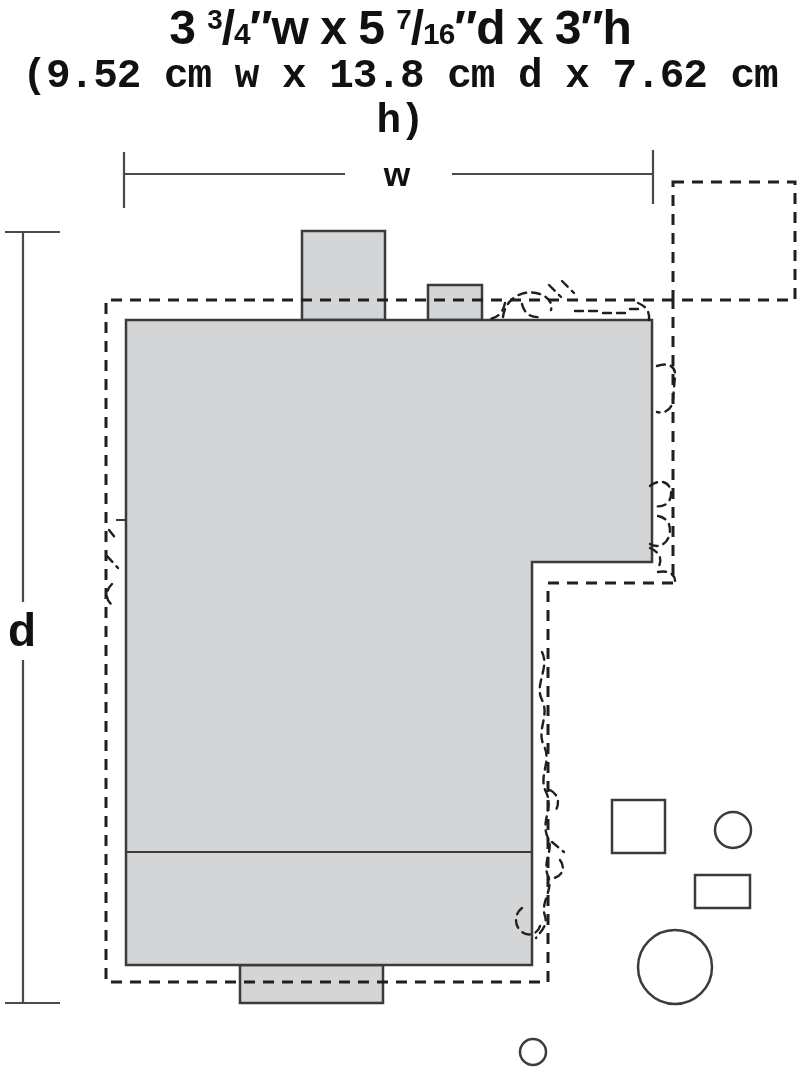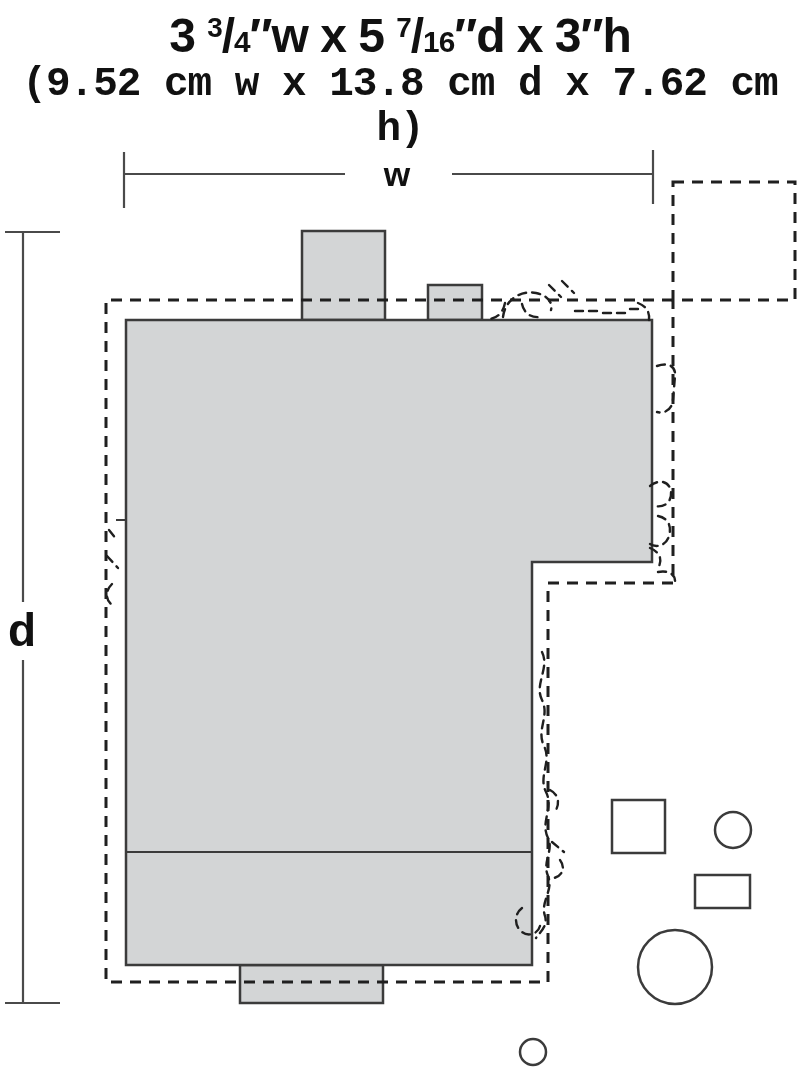--- a/index.html
+++ b/index.html
@@ -5,21 +5,21 @@
   html,body{margin:0;padding:0;background:#fff;}
   .canvas{
     position:relative;width:800px;height:1070px;overflow:hidden;
     background:var(--c-background,#fff);
     font-family:"Liberation Sans", sans-serif;
   }
   .title-block{
     position:absolute;top:0;left:0;width:800px;text-align:center;
     color:var(--c-text,#111);font-weight:600;
   }
-  .title-line1{font-size:48px;line-height:1.08;letter-spacing:-1px;margin-top:10px;text-align:center;}
+  .title-line1{font-size:48px;line-height:1.08;letter-spacing:-1px;margin-top:2px;text-align:center;}
   .title-line2{font-size:41px;line-height:1.1;letter-spacing:-1px;font-family:Liberation Mono, monospace;}
   .seg-sup{font-size:0.58em;vertical-align:0.55em;}
   .seg-small{font-size:0.62em;}
   svg{position:absolute;top:0;left:0;}
   .dim{stroke:var(--c-dim_stroke,#4a4a4a);stroke-width:2.2;fill:none;}
   .dim-label{fill:var(--c-text,#111);font-weight:600;}
   .dashed{stroke:var(--c-dash_stroke,#1f1f1f);stroke-width:3;fill:none;stroke-dasharray:11 8;}
   .squig{stroke:var(--c-dash_stroke,#1f1f1f);stroke-width:2.4;fill:none;stroke-dasharray:8 6;stroke-linecap:round;}
   .shape{fill:var(--c-shape_fill,#d3d5d6);stroke:var(--c-shape_stroke,#3b3b3b);stroke-width:2.5;}
   .shape-line{stroke:var(--c-shape_stroke,#3b3b3b);stroke-width:2;fill:none;}

